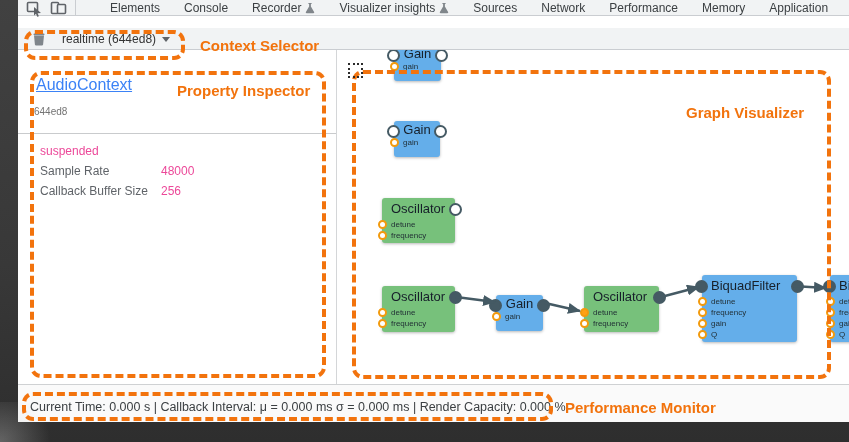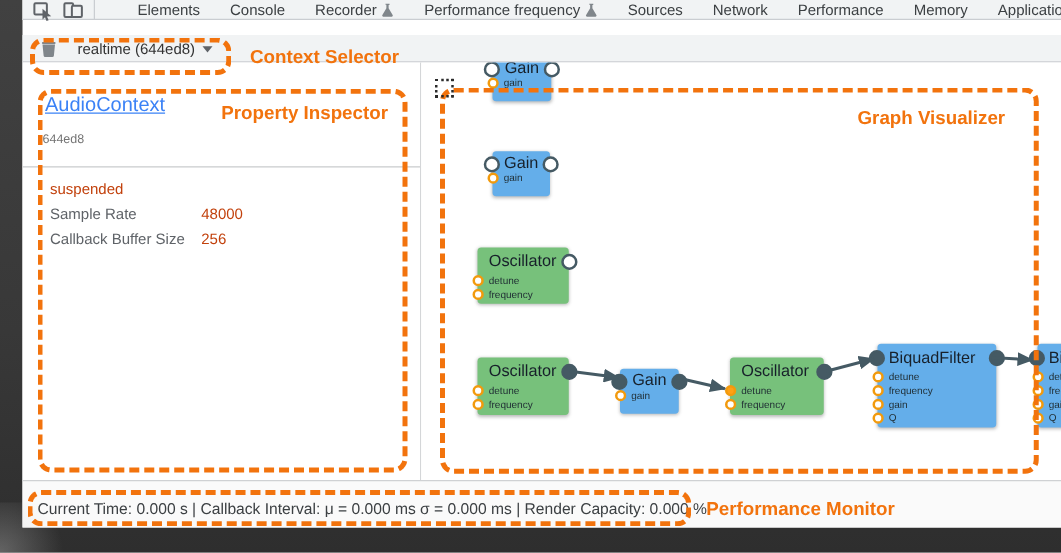--- a/index.html
+++ b/index.html
@@ -30,21 +30,21 @@
   .caret { width:0; height:0; border-left:4px solid transparent; border-right:4px solid transparent; border-top:5px solid #5f6368; margin-top:1px; }
 
   
   .left-pane { position:absolute; left:0; top:50px; width:319px; height:334px; background:#fff; border-right:1px solid #d4d6d8; }
   .ac-title { position:absolute; left:18px; top:26px; font-size:16px; color:#3b82f6;text-decoration:underline; }
   .ac-id { position:absolute; left:16px; top:56px; font-size:10px; color:#737373; }
   .ac-divider { position:absolute; left:0; top:83px; width:100%; height:1px; background:#c9cbcd; }
   .props { position:absolute; left:22px; top:91px; right:10px; }
   .prop-row { display:flex; height:20px; align-items:center; font-size:12px; }
   .prop-label { width:121px; color:#5f6368; }
-  .prop-value { color:#c2410c; }
+  .prop-value { color:#ec4899; }
 
   .graph-pane { position:absolute; left:319px; top:50px; width:512px; height:334px; background:#fff; overflow:hidden; }
 
   
   .node { position:absolute; border-radius:3px; box-shadow:0 1px 3px rgba(0,0,0,.28); color:#17202a; }
   .node.blue { background:#64aeea; }
   .node.green { background:#77c17b; }
   .node .title { font-size:13px; white-space:nowrap; overflow:hidden; }
   .title-left { padding:3px 6px 0 9px; height:21px; }
   .title-center { padding:1px 4px 0 4px; height:16px; text-align:center; }
@@ -100,21 +100,21 @@
           </div>
           <div class="tab">
             <span>Recorder</span>
             <span class="flask">
               <svg width="10" height="12" viewBox="0 0 10 12">
                 <path d="M3.4 1 h3.2 v0.9 h-0.7 v2.6 l3.2 5.4 a0.9 0.9 0 0 1 -0.8 1.4 h-6.6 a0.9 0.9 0 0 1 -0.8 -1.4 l3.2 -5.4 v-2.6 h-0.7 Z" fill="#80868b"></path>
               </svg>
             </span>
           </div>
           <div class="tab">
-            <span>Performance frequency</span>
+            <span>Visualizer insights</span>
             <span class="flask">
               <svg width="10" height="12" viewBox="0 0 10 12">
                 <path d="M3.4 1 h3.2 v0.9 h-0.7 v2.6 l3.2 5.4 a0.9 0.9 0 0 1 -0.8 1.4 h-6.6 a0.9 0.9 0 0 1 -0.8 -1.4 l3.2 -5.4 v-2.6 h-0.7 Z" fill="#80868b"></path>
               </svg>
             </span>
           </div>
           <div class="tab">
             <span>Sources</span>
           </div>
           <div class="tab">
@@ -237,18 +237,18 @@
     </div>
   </div>
 
   <div class="ann" style="left:24px; top:30px; width:161px; height:30px;"></div>
   <div class="ann-label" style="left:200px; top:37px;">Context Selector</div>
 
   <div class="ann" style="left:30px; top:71px; width:296px; height:307px;"></div>
   <div class="ann-label" style="left:177px; top:82px;">Property Inspector</div>
 
   <div class="ann" style="left:352px; top:70px; width:479px; height:309px;"></div>
-  <div class="ann-label" style="left:686px; top:86px;">Graph Visualizer</div>
+  <div class="ann-label" style="left:686px; top:104px;">Graph Visualizer</div>
   <div class="handle" style="left:348px; top:63px;"></div>
 
   <div class="ann" style="left:22px; top:392px; width:531px; height:29px;"></div>
   <div class="ann-label" style="left:565px; top:399px;">Performance Monitor</div>
 </div>
 
 </body></html>

